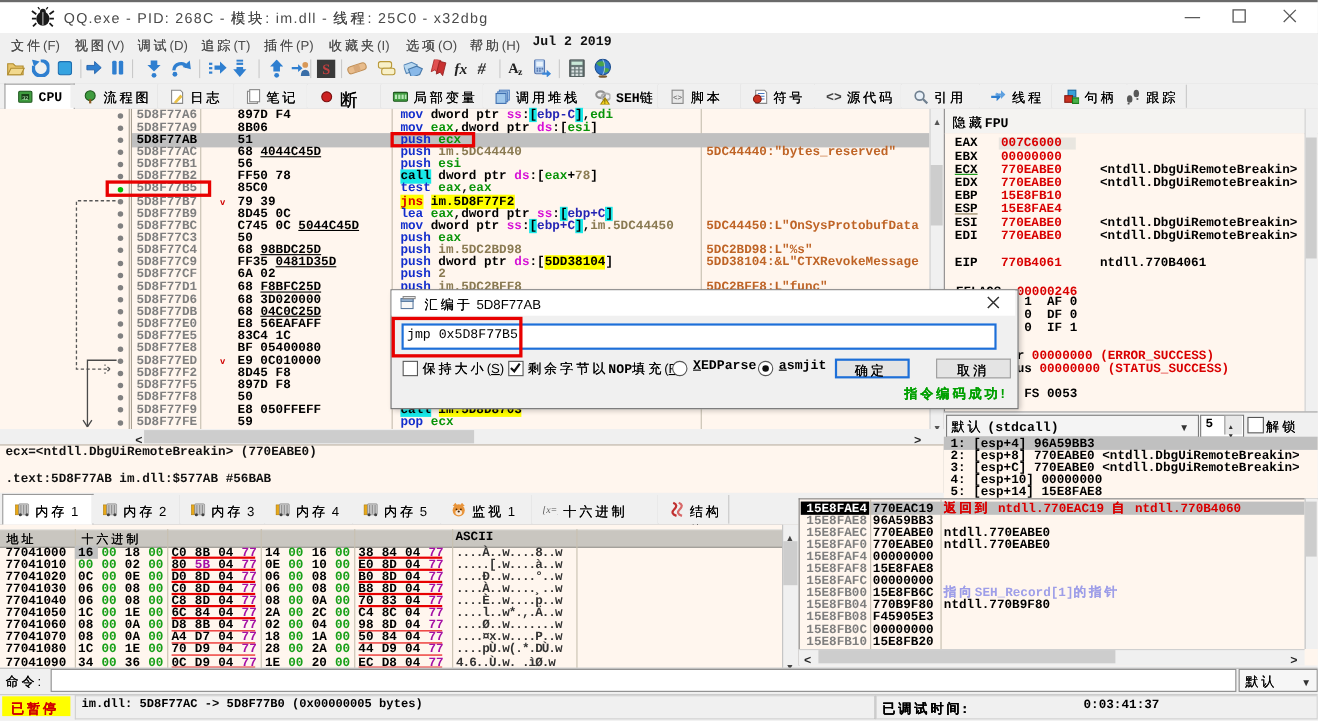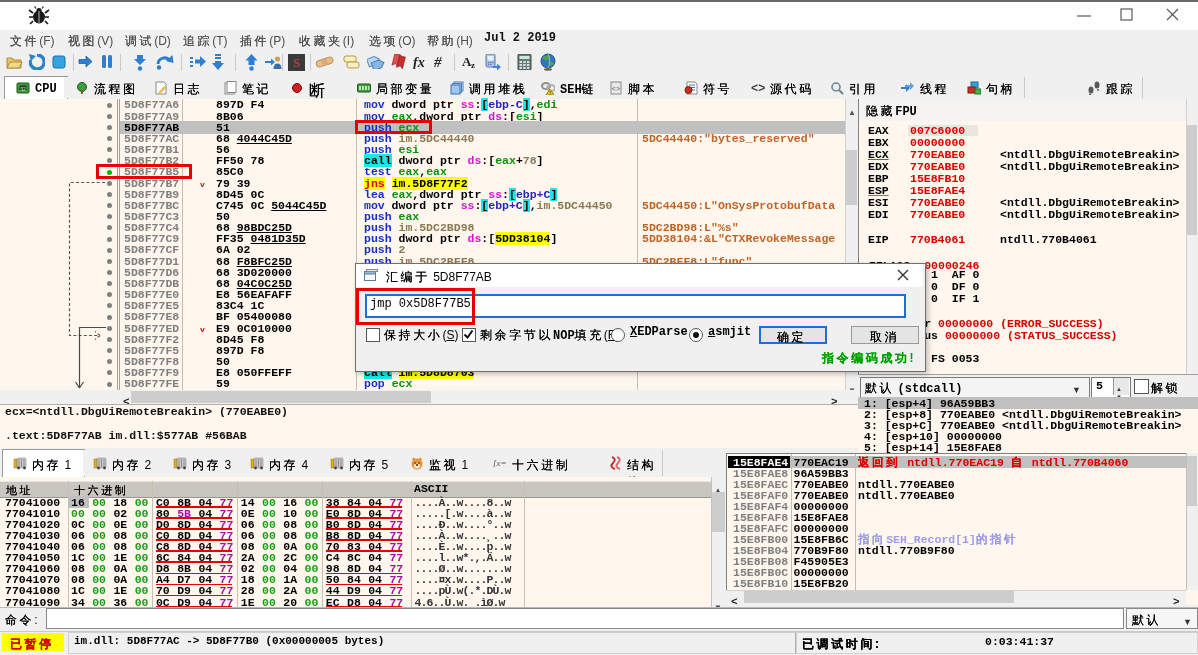--- a/index.html
+++ b/index.html
@@ -26,21 +26,21 @@
 .tabsel{background:#fff;border:1px solid #999;border-bottom:none;top:76px;height:23px}
 .ticon{position:absolute;top:4px;width:14px;height:14px}
 </style></head><body>
 <div id="w">
 <div class="ab" style="left:0px;top:0px;width:1198px;height:30px;background:#fff;border-bottom:1px solid #d8d8d8"></div><div class="ab" style="left:0px;top:0px;width:1198px;height:2px;background:#6a6a6a"></div><svg class="ab" style="left:28px;top:6px" width="22" height="19" viewBox="0 0 22 19">
 <ellipse cx="11" cy="11" rx="6" ry="6.5" fill="#1a1a1a"></ellipse>
 <circle cx="11" cy="4.5" r="2.6" fill="#1a1a1a"></circle>
 <line x1="11" y1="5" x2="11" y2="17" stroke="#fff" stroke-width="0.7"></line>
 <path d="M5 7 L1 4 M5 11 L1 11 M5 15 L2 18 M17 7 L21 4 M17 11 L21 11 M17 15 L20 18" stroke="#1a1a1a" stroke-width="1.6"></path>
 <path d="M8 2.5 L6.5 0.5 M14 2.5 L15.5 0.5" stroke="#1a1a1a" stroke-width="1.2"></path>
-</svg><svg class="ab" style="left:1070px;top:8px" width="115" height="14" viewBox="0 0 115 14">
+</svg><div class="ab ui" style="left:58px;top:8px;font-size:13px;color:#4a4a4a;letter-spacing:1.15px">QQ.exe - PID: 268C - <span class="cjk">模块</span>: im.dll - <span class="cjk">线程</span>: 25C0 - x32dbg</div><svg class="ab" style="left:1070px;top:8px" width="115" height="14" viewBox="0 0 115 14">
 <line x1="7" y1="8" x2="21" y2="8" stroke="#5a5a5a" stroke-width="1.2"></line>
 <rect x="51" y="1" width="11" height="11" fill="none" stroke="#5a5a5a" stroke-width="1.2"></rect>
 <path d="M97 1 L108 12 M108 1 L97 12" stroke="#5a5a5a" stroke-width="1.2"></path>
 </svg><div class="ab" style="left:0px;top:30px;width:1198px;height:18px;background:#f0f0f0"></div><div class="ab ui" style="left:10px;top:33px;font-size:12px;color:#4d4d4d"><span class="cjk">文件</span>(F)</div><div class="ab ui" style="left:68px;top:33px;font-size:12px;color:#4d4d4d"><span class="cjk">视图</span>(V)</div><div class="ab ui" style="left:125px;top:33px;font-size:12px;color:#4d4d4d"><span class="cjk">调试</span>(D)</div><div class="ab ui" style="left:183px;top:33px;font-size:12px;color:#4d4d4d"><span class="cjk">追踪</span>(T)</div><div class="ab ui" style="left:240px;top:33px;font-size:12px;color:#4d4d4d"><span class="cjk">插件</span>(P)</div><div class="ab ui" style="left:299px;top:33px;font-size:12px;color:#4d4d4d"><span class="cjk">收藏夹</span>(I)</div><div class="ab ui" style="left:369px;top:33px;font-size:12px;color:#4d4d4d"><span class="cjk">选项</span>(O)</div><div class="ab ui" style="left:427px;top:33px;font-size:12px;color:#4d4d4d"><span class="cjk">帮助</span>(H)</div><div class="ab mono" style="left:484px;top:33px;font-size:12px;color:#111">Jul 2 2019</div><div class="ab" style="left:0px;top:48px;width:1198px;height:28px;background:#f0f0f0;border-bottom:1px solid #d9d9d9"></div><defs></defs><svg class="ab" style="left:6px;top:55px" width="17" height="14" viewBox="0 0 17 14">
       <path d="M1 3 L6 3 L8 5 L15 5 L15 13 L1 13 Z" fill="#e8c56a" stroke="#b08c30" stroke-width="1"></path>
       <path d="M1 13 L4 7 L16 7 L13 13 Z" fill="#f2d98e" stroke="#b08c30" stroke-width="1"></path>
     </svg><svg class="ab" style="left:29px;top:54px" width="16" height="16" viewBox="0 0 16 16">
       <path d="M8 1 A7 7 0 1 1 1.5 6" fill="none" stroke="#2f7fd0" stroke-width="3.4"></path>
       <path d="M0 0 L7 2 L2 7 Z" fill="#2f7fd0"></path>
     </svg><svg class="ab" style="left:52px;top:55px" width="14" height="14" viewBox="0 0 14 14">
@@ -218,21 +218,21 @@
         <path d="M4 4 L9 4 L9 1 L13 5 L9 9 L9 6 L4 6 Z" fill="#5ea0e0"></path>
       </svg>
       <div class="ab" style="left:30px;top:4px;font-size:12px"><span class="cjk">线程</span></div>
     </div><div class="ab tab" style="left:956px;width:68px">
       <svg class="ticon" style="left:11px" width="14" height="14" viewBox="0 0 14 14">
         <rect x="4" y="1" width="7" height="6" fill="#38a0d8" stroke="#1868a0"></rect>
         <rect x="1" y="6" width="7" height="6" fill="#c83020" stroke="#881810"></rect>
         <rect x="8" y="8" width="6" height="5" fill="#48b048" stroke="#187818"></rect>
       </svg>
       <div class="ab" style="left:30px;top:4px;font-size:12px"><span class="cjk">句柄</span></div>
-    </div><div class="ab tab" style="left:1076px;width:66px">
+    </div><div class="ab tab" style="left:1012px;width:66px">
       <svg class="ticon" style="left:11px" width="14" height="14" viewBox="0 0 14 14">
         <g fill="#585858">
           <ellipse cx="4" cy="9" rx="2.5" ry="3.5"></ellipse>
           <ellipse cx="10" cy="4" rx="2.5" ry="3.5"></ellipse>
           <circle cx="3" cy="13.5" r="1"></circle>
           <circle cx="11" cy="9" r="1"></circle>
         </g>
       </svg>
       <div class="ab" style="left:30px;top:4px;font-size:12px"><span class="cjk">跟踪</span></div>
     </div><div class="ab" style="left:0px;top:99px;width:858px;height:291px;background:#fff6ee;border-right:1px solid #a0a0a0"></div><div class="ab" style="left:117px;top:99px;width:1px;height:291px;background:#a8a092"></div><div class="ab" style="left:119px;top:99px;width:1px;height:291px;background:#a8a092"></div><div class="ab" style="left:182px;top:99px;width:1px;height:291px;background:#c5bdae"></div><div class="ab" style="left:356px;top:99px;width:1px;height:291px;background:#c5bdae"></div><div class="ab" style="left:637px;top:99px;width:1px;height:291px;background:#c5bdae"></div><div class="ab mono gy" style="left:124px;top:99.4px;">5D8F77A6</div><div class="ab mono" style="left:216px;top:99.4px;">897D F4</div><div class="ab mono" style="left:364px;top:99.4px;"><span class="blu">mov</span> dword ptr <span class="mag">ss</span>:<span class="cyn">[</span><span style="color:#2424b4">ebp-C</span><span class="cyn">]</span>,<span class="grn">edi</span></div><div class="ab mono gy" style="left:124px;top:110.56px;">5D8F77A9</div><div class="ab mono" style="left:216px;top:110.56px;">8B06</div><div class="ab mono" style="left:364px;top:110.56px;"><span class="blu">mov</span> <span class="grn">eax</span>,dword ptr <span class="mag">ds</span>:[<span class="grn">esi</span>]</div><div class="ab" style="left:120px;top:121.02px;width:725px;height:12.56px;background:#c0c0c0"></div><div class="ab mono" style="left:124px;top:121.72px;color:#000">5D8F77AB</div><div class="ab mono" style="left:216px;top:121.72px;">51</div><div class="ab mono" style="left:364px;top:121.72px;"><span class="blu">push</span> <span class="grn">ecx</span></div><div class="ab mono gy" style="left:124px;top:132.88px;">5D8F77AC</div><div class="ab mono" style="left:216px;top:132.88px;">68 <span class="un">4044C45D</span></div><div class="ab mono" style="left:364px;top:132.88px;"><span class="blu">push</span> <span class="olv">im.5DC44440</span></div><div class="ab mono" style="left:642px;top:132.88px;"><span class="com">5DC44440:"bytes_reserved"</span></div><div class="ab mono gy" style="left:124px;top:144.04000000000002px;">5D8F77B1</div><div class="ab mono" style="left:216px;top:144.04000000000002px;">56</div><div class="ab mono" style="left:364px;top:144.04000000000002px;"><span class="blu">push</span> <span class="grn">esi</span></div><div class="ab mono gy" style="left:124px;top:155.2px;">5D8F77B2</div><div class="ab mono" style="left:216px;top:155.2px;">FF50 78</div><div class="ab mono" style="left:364px;top:155.2px;"><span class="cyn">call</span> dword ptr <span class="mag">ds</span>:[<span class="grn">eax</span>+<span class="olv">78</span>]</div><div class="ab mono gy" style="left:124px;top:166.36px;">5D8F77B5</div><div class="ab mono" style="left:216px;top:166.36px;">85C0</div><div class="ab mono" style="left:364px;top:166.36px;"><span class="blu">test</span> <span class="grn">eax</span>,<span class="grn">eax</span></div><div class="ab mono gy" style="left:124px;top:177.52px;">5D8F77B7</div><div class="ab mono" style="left:216px;top:177.52px;">79 39</div><div class="ab mono" style="left:364px;top:177.52px;"><span class="red yel">jns</span> <span class="yel">im.5D8F77F2</span></div><div class="ab mono gy" style="left:124px;top:188.68px;">5D8F77B9</div><div class="ab mono" style="left:216px;top:188.68px;">8D45 0C</div><div class="ab mono" style="left:364px;top:188.68px;"><span class="blu">lea</span> <span class="grn">eax</span>,dword ptr <span class="mag">ss</span>:<span class="cyn">[</span><span style="color:#2424b4">ebp+C</span><span class="cyn">]</span></div><div class="ab mono gy" style="left:124px;top:199.84px;">5D8F77BC</div><div class="ab mono" style="left:216px;top:199.84px;">C745 0C <span class="un">5044C45D</span></div><div class="ab mono" style="left:364px;top:199.84px;"><span class="blu">mov</span> dword ptr <span class="mag">ss</span>:<span class="cyn">[</span><span style="color:#2424b4">ebp+C</span><span class="cyn">]</span>,<span class="olv">im.5DC44450</span></div><div class="ab mono" style="left:642px;top:199.84px;"><span class="com">5DC44450:L"OnSysProtobufData</span></div><div class="ab mono gy" style="left:124px;top:211.0px;">5D8F77C3</div><div class="ab mono" style="left:216px;top:211.0px;">50</div><div class="ab mono" style="left:364px;top:211.0px;"><span class="blu">push</span> <span class="grn">eax</span></div><div class="ab mono gy" style="left:124px;top:222.16000000000003px;">5D8F77C4</div><div class="ab mono" style="left:216px;top:222.16000000000003px;">68 <span class="un">98BDC25D</span></div><div class="ab mono" style="left:364px;top:222.16000000000003px;"><span class="blu">push</span> <span class="olv">im.5DC2BD98</span></div><div class="ab mono" style="left:642px;top:222.16000000000003px;"><span class="com">5DC2BD98:L"%s"</span></div><div class="ab mono gy" style="left:124px;top:233.32000000000002px;">5D8F77C9</div><div class="ab mono" style="left:216px;top:233.32000000000002px;">FF35 <span class="un">0481D35D</span></div><div class="ab mono" style="left:364px;top:233.32000000000002px;"><span class="blu">push</span> dword ptr <span class="mag">ds</span>:[<span class="yel">5DD38104</span>]</div><div class="ab mono" style="left:642px;top:233.32000000000002px;"><span class="com">5DD38104:&amp;L"CTXRevokeMessage</span></div><div class="ab mono gy" style="left:124px;top:244.48000000000002px;">5D8F77CF</div><div class="ab mono" style="left:216px;top:244.48000000000002px;">6A 02</div><div class="ab mono" style="left:364px;top:244.48000000000002px;"><span class="blu">push</span> <span class="olv">2</span></div><div class="ab mono gy" style="left:124px;top:255.64000000000001px;">5D8F77D1</div><div class="ab mono" style="left:216px;top:255.64000000000001px;">68 <span class="un">F8BFC25D</span></div><div class="ab mono" style="left:364px;top:255.64000000000001px;"><span class="blu">push</span> <span class="olv">im.5DC2BFF8</span></div><div class="ab mono" style="left:642px;top:255.64000000000001px;"><span class="com">5DC2BFF8:L"func"</span></div><div class="ab mono gy" style="left:124px;top:266.8px;">5D8F77D6</div><div class="ab mono" style="left:216px;top:266.8px;">68 3D020000</div><div class="ab mono" style="left:364px;top:266.8px;"><span class="blu">push</span> <span class="olv">23D</span></div><div class="ab mono gy" style="left:124px;top:277.96000000000004px;">5D8F77DB</div><div class="ab mono" style="left:216px;top:277.96000000000004px;">68 <span class="un">04C0C25D</span></div><div class="ab mono gy" style="left:124px;top:289.12px;">5D8F77E0</div><div class="ab mono" style="left:216px;top:289.12px;">E8 56EAFAFF</div><div class="ab mono gy" style="left:124px;top:300.28px;">5D8F77E5</div><div class="ab mono" style="left:216px;top:300.28px;">83C4 1C</div><div class="ab mono gy" style="left:124px;top:311.44px;">5D8F77E8</div><div class="ab mono" style="left:216px;top:311.44px;">BF 05400080</div><div class="ab mono gy" style="left:124px;top:322.6px;">5D8F77ED</div><div class="ab mono" style="left:216px;top:322.6px;">E9 0C010000</div><div class="ab mono gy" style="left:124px;top:333.76px;">5D8F77F2</div><div class="ab mono" style="left:216px;top:333.76px;">8D45 F8</div><div class="ab mono gy" style="left:124px;top:344.92px;">5D8F77F5</div><div class="ab mono" style="left:216px;top:344.92px;">897D F8</div><div class="ab mono gy" style="left:124px;top:356.08000000000004px;">5D8F77F8</div><div class="ab mono" style="left:216px;top:356.08000000000004px;">50</div><div class="ab mono gy" style="left:124px;top:367.24px;">5D8F77F9</div><div class="ab mono" style="left:216px;top:367.24px;">E8 050FFEFF</div><div class="ab mono" style="left:364px;top:367.24px;"><span class="cyn">call</span> <span class="yel">im.5D8D8703</span></div><div class="ab mono gy" style="left:124px;top:378.4px;">5D8F77FE</div><div class="ab mono" style="left:216px;top:378.4px;">59</div><div class="ab mono" style="left:364px;top:378.4px;"><span class="blu">pop</span> <span class="grn">ecx</span></div><div class="ab mono" style="left:200px;top:177.52px;"><span style="color:#d00000;font-size:8px">v</span></div><div class="ab mono" style="left:200px;top:322.6px;"><span style="color:#d00000;font-size:8px">v</span></div><div class="ab" style="left:107px;top:102.58px;width:5px;height:5px;border-radius:50%;background:#808080"></div><div class="ab" style="left:107px;top:113.74px;width:5px;height:5px;border-radius:50%;background:#808080"></div><div class="ab" style="left:107px;top:124.89999999999999px;width:5px;height:5px;border-radius:50%;background:#808080"></div><div class="ab" style="left:107px;top:136.06px;width:5px;height:5px;border-radius:50%;background:#808080"></div><div class="ab" style="left:107px;top:147.22000000000003px;width:5px;height:5px;border-radius:50%;background:#808080"></div><div class="ab" style="left:107px;top:158.38px;width:5px;height:5px;border-radius:50%;background:#808080"></div><div class="ab" style="left:107px;top:169.54000000000002px;width:5px;height:5px;border-radius:50%;background:#00bb00"></div><div class="ab" style="left:107px;top:180.70000000000002px;width:5px;height:5px;border-radius:50%;background:#808080"></div><div class="ab" style="left:107px;top:191.86px;width:5px;height:5px;border-radius:50%;background:#808080"></div><div class="ab" style="left:107px;top:203.02px;width:5px;height:5px;border-radius:50%;background:#808080"></div><div class="ab" style="left:107px;top:214.18px;width:5px;height:5px;border-radius:50%;background:#808080"></div><div class="ab" style="left:107px;top:225.34000000000003px;width:5px;height:5px;border-radius:50%;background:#808080"></div><div class="ab" style="left:107px;top:236.50000000000003px;width:5px;height:5px;border-radius:50%;background:#808080"></div><div class="ab" style="left:107px;top:247.66000000000003px;width:5px;height:5px;border-radius:50%;background:#808080"></div><div class="ab" style="left:107px;top:258.82000000000005px;width:5px;height:5px;border-radius:50%;background:#808080"></div><div class="ab" style="left:107px;top:269.98px;width:5px;height:5px;border-radius:50%;background:#808080"></div><div class="ab" style="left:107px;top:281.14000000000004px;width:5px;height:5px;border-radius:50%;background:#808080"></div><div class="ab" style="left:107px;top:292.3px;width:5px;height:5px;border-radius:50%;background:#808080"></div><div class="ab" style="left:107px;top:303.46px;width:5px;height:5px;border-radius:50%;background:#808080"></div><div class="ab" style="left:107px;top:314.62px;width:5px;height:5px;border-radius:50%;background:#808080"></div><div class="ab" style="left:107px;top:325.78000000000003px;width:5px;height:5px;border-radius:50%;background:#808080"></div><div class="ab" style="left:107px;top:336.94px;width:5px;height:5px;border-radius:50%;background:#808080"></div><div class="ab" style="left:107px;top:348.1px;width:5px;height:5px;border-radius:50%;background:#808080"></div><div class="ab" style="left:107px;top:359.26000000000005px;width:5px;height:5px;border-radius:50%;background:#808080"></div><div class="ab" style="left:107px;top:370.42px;width:5px;height:5px;border-radius:50%;background:#808080"></div><div class="ab" style="left:107px;top:381.58px;width:5px;height:5px;border-radius:50%;background:#808080"></div><svg class="ab" style="left:0px;top:99px" width="117" height="291" viewBox="0 0 117 291">

